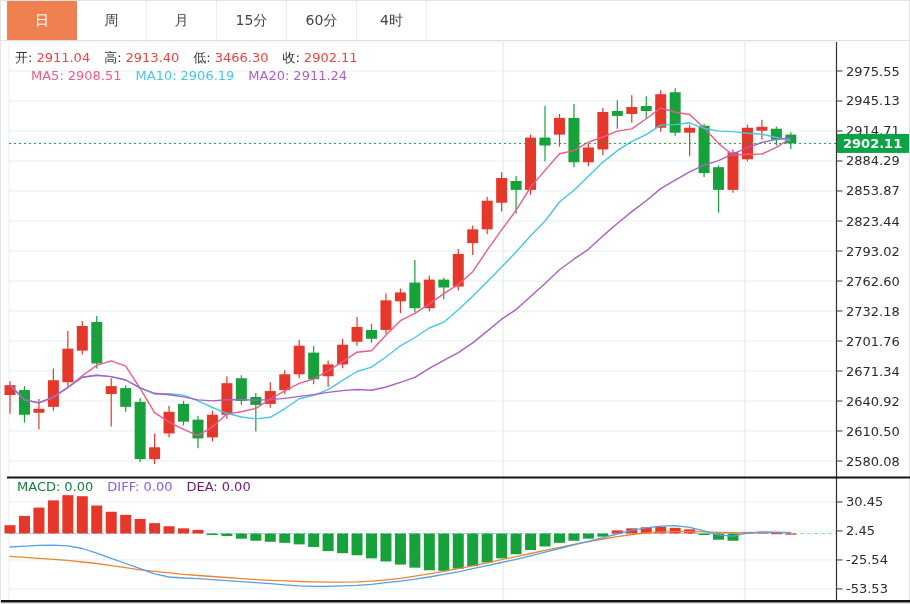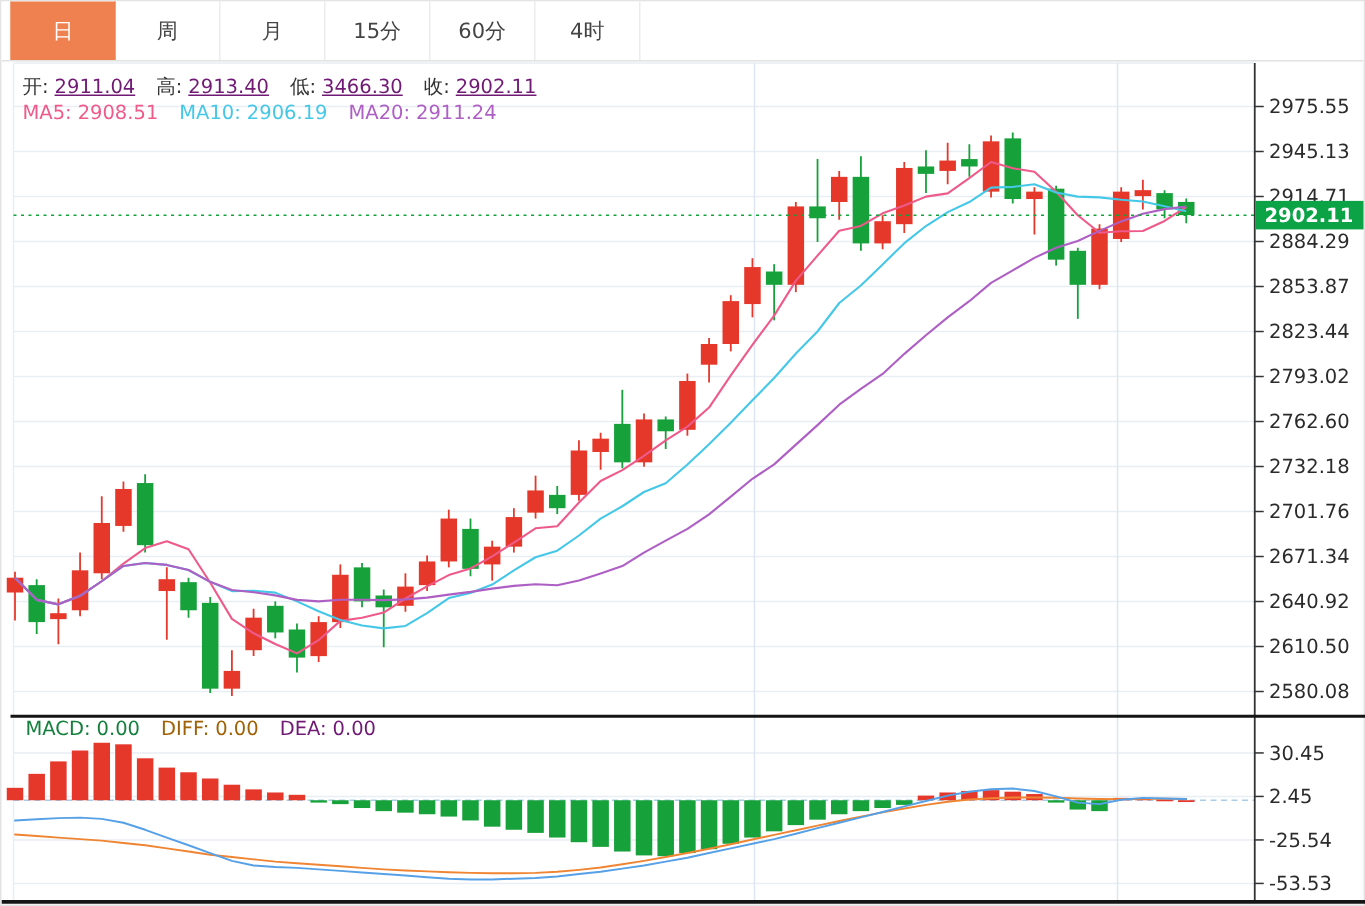--- a/index.html
+++ b/index.html
@@ -9,26 +9,26 @@
   .tab{width:70px;height:100%;display:flex;align-items:center;justify-content:center;
        font-size:14px;color:#444;border-right:1px solid #ececec;cursor:pointer;box-sizing:border-box;}
   .tab:first-child{border-left:1px solid #ececec;}
   .tab.active{background:#ef8150;border-color:#ef8150;color:#fff;}
   .chart-area{position:relative;width:910px;height:563px;}
   #chart-svg{position:absolute;left:0;top:0;}
   .legend{position:absolute;left:14px;font-size:13px;white-space:nowrap;pointer-events:none;}
   .legend span{margin-right:4px;}
   .legend .gap{margin-right:14px;}
   #legend-ohlc{top:8px;}
-  #legend-ma{top:27px;}
+  #legend-ma{top:27px;margin-left:16px;}
   #legend-macd{top:438px;left:16px;font-size:13px;}
   .lbl{color:#333;}
-  .val-g{color:#701a75;text-decoration:underline;}
+  .val-g{color:#ef4444;}
   .ma5{color:#ee5a8a;} .ma10{color:#45c8e8;} .ma20{color:#ae5fc4;}
-  .macd-r{color:#15803d;} .diff-b{color:#a16207;} .dea-o{color:#701a75;}
+  .macd-r{color:#15803d;} .diff-b{color:#8b5cf6;} .dea-o{color:#701a75;}
 </style>
 </head>
 <body>
 
 <div class="app">
 
   <div class="tabbar" id="tabbar">
       <div class="tab active">日</div>
       <div class="tab">周</div>
       <div class="tab">月</div>

